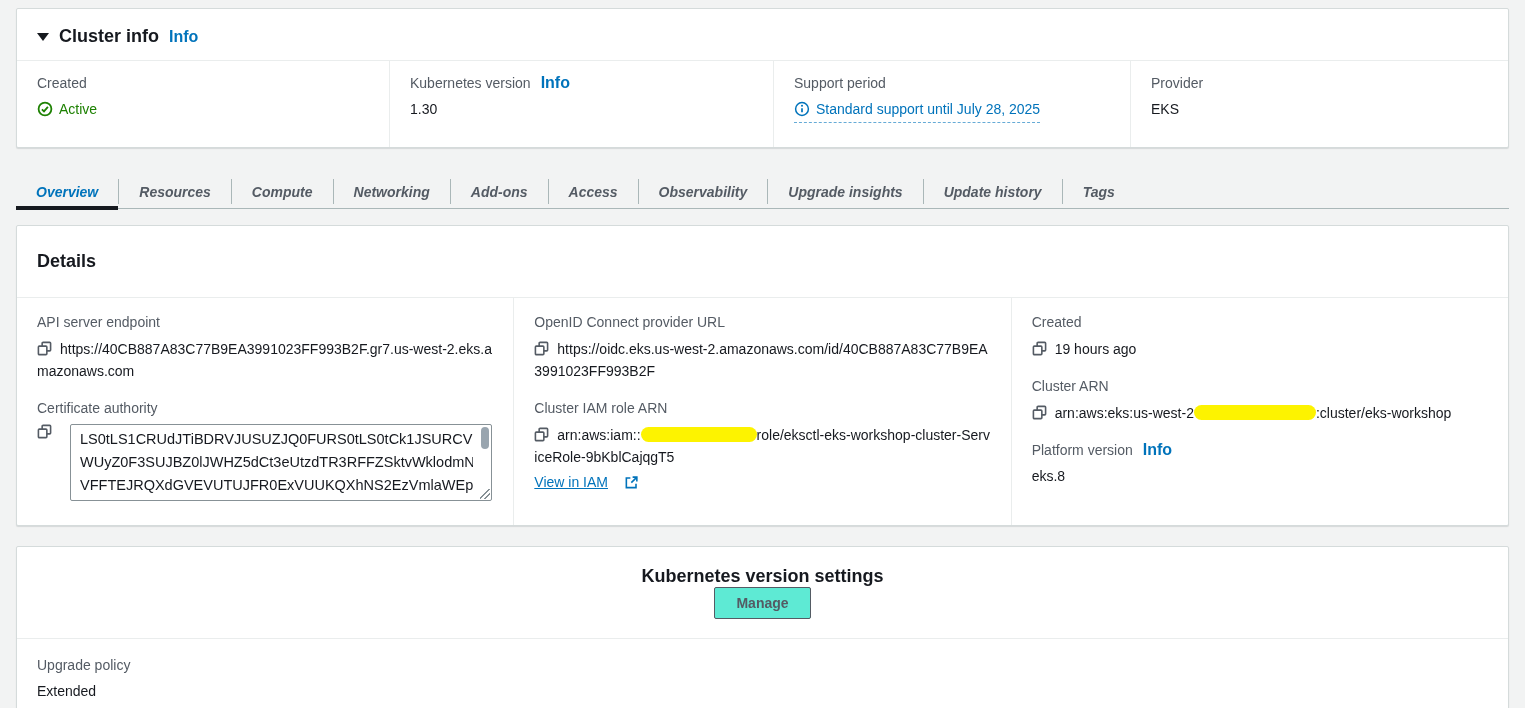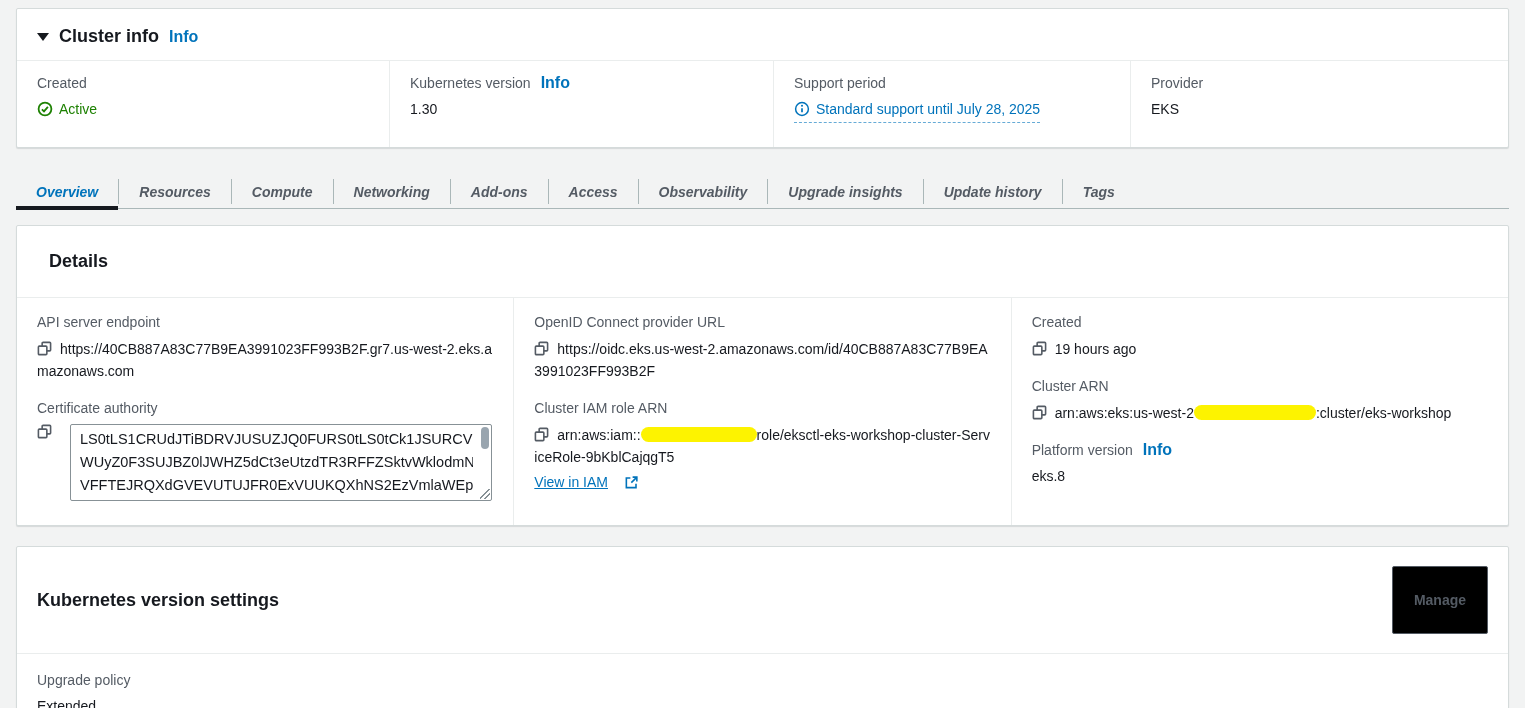--- a/index.html
+++ b/index.html
@@ -35,21 +35,21 @@
   .tabs { display:flex; align-items:stretch; margin-top:27px; height:34px;
           border-bottom:1px solid #aab7b8; }
   .tab { display:flex; align-items:center; padding:0 20px; font-weight:700; color:#545b64;
          text-decoration:none; position:relative; cursor:pointer; white-space:nowrap;font-style:italic; }
   .tab.active { color:var(--accent,#0073bb); }
   .tab.active::after { content:""; position:absolute; left:0; right:0; bottom:-2px; height:4px; background:#16191f; }
   .tab-sep { width:1px; background:#aab7b8; margin:4px 0; }
 
   
   .card2 { margin-top:16px; }
-  .card2-header { padding:25px 32px; }
+  .card2-header { padding:25px 20px; }
   .card2-body { display:flex; }
   .c2col { flex:1; padding:15px 20px 24px; }
   .c2col + .c2col { border-left:1px solid #eaeded; }
   .field { margin-bottom:17px; }
   .field:last-child { margin-bottom:0; }
   .val-wrap { line-height:22px; word-break:break-all; }
   .ico { vertical-align:-2px; margin-right:8px; cursor:pointer; }
   .label-row { display:flex; align-items:center; gap:10px; color:#545b64; line-height:18px; margin-bottom:7px; }
   .label-row .kv-label{ margin-bottom:0; }
 
@@ -64,23 +64,23 @@
        linear-gradient(135deg, transparent 0 45%, #879196 45% 55%, transparent 55% 70%, #879196 70% 80%, transparent 80%); }
 
   .redact { display:inline-block; height:15px; background:var(--redact,#fdf300); border-radius:8px;
             vertical-align:-2px; }
   .redact.w1 { width:116px; } .redact.w2 { width:122px; }
   .ext-link { color:var(--accent,#0073bb); text-decoration:underline; cursor:pointer;
               display:inline-flex; align-items:center; gap:16px; margin-top:6px; }
 
   
   .card3 { margin-top:20px; margin-bottom:18px; }
-  .card3-header { display:flex; align-items:center; justify-content:space-between; padding:19px 20px; }
-  .btn-secondary { background:#000000; border:1px solid #545b64; border-radius:2px; color:#545b64;
-                   font-weight:700; font-size:14px; padding:25px 21px; cursor:pointer;
+  .card3-header { display:flex; align-items:center; justify-content:space-between; padding:19px 20px;flex-direction:column; }
+  .btn-secondary { background:#5eead4; border:1px solid #545b64; border-radius:2px; color:#545b64;
+                   font-weight:700; font-size:14px; padding:7px 21px; cursor:pointer;
                    font-family:inherit; }
   .card3-body { padding:17px 20px 42px; }
 </style>
 </head>
 <body>
 
 <svg width="0" height="0" style="position:absolute">
   <defs>
     <g id="copy-ic">
       <rect x="5.5" y="1.5" width="9" height="9" rx="1" fill="#fff" stroke="#545b64" stroke-width="1.7"></rect>

